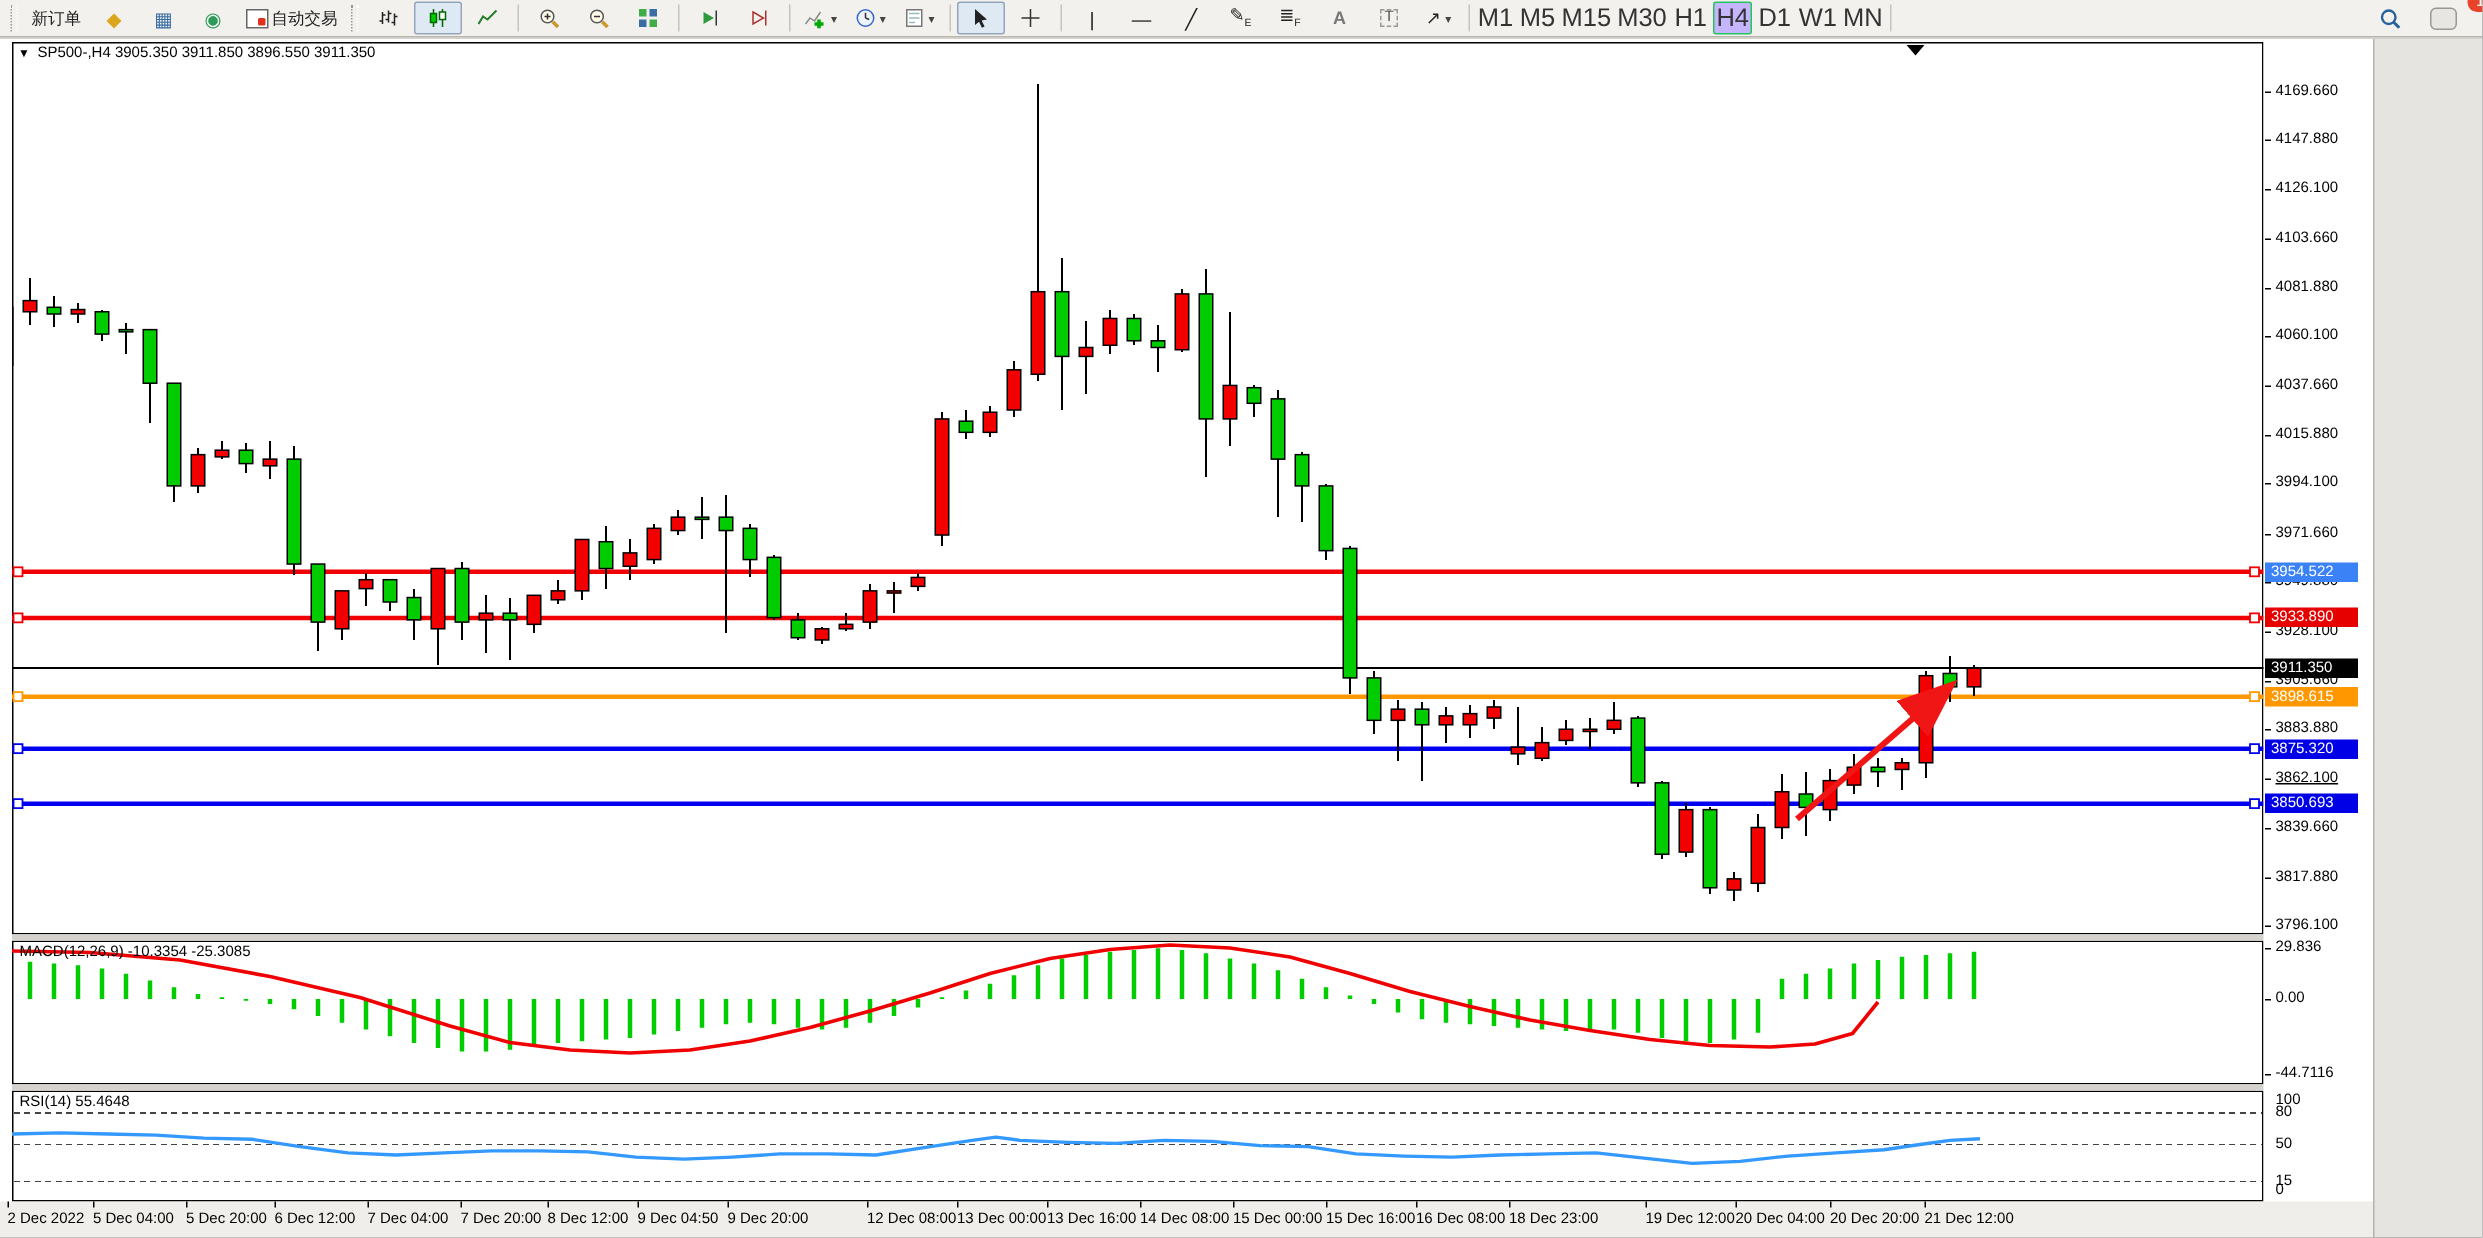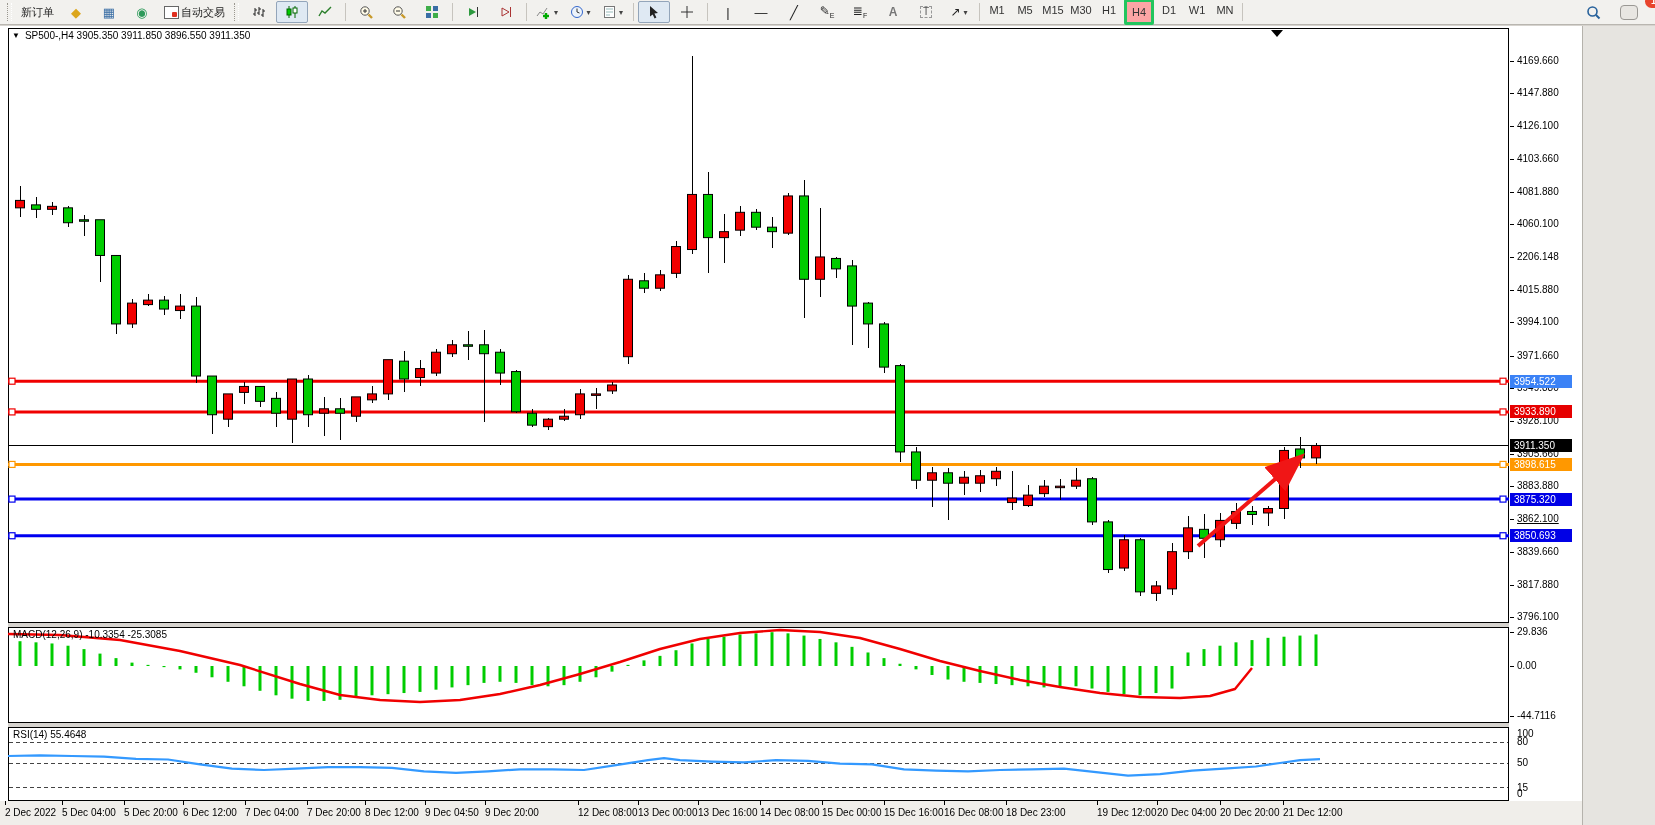--- a/index.html
+++ b/index.html
@@ -16,22 +16,22 @@
   .tsep{width:1px;height:18px;background:#c7c4be;margin:0 3px;}
   .grip{width:3px;height:18px;border-left:1px dotted #9a978f;border-right:1px dotted #fff;margin:0 3px;}
   .caret{font-size:8px;color:#444;margin-left:1px;}
   .ico{display:inline-block;line-height:1;}
   .ico-gold{color:#dca61c;font-size:13px;}
   .ico-win{color:#3a6ea5;font-size:13px;}
   .ico-nav{color:#2e9a5a;font-size:13px;}
   .at-ico{width:13px;height:11px;border:1px solid #666;background:#fff;position:relative;}
   .at-ico::after{content:"";position:absolute;right:1px;bottom:1px;width:5px;height:5px;background:#e03020;border-radius:1px;}
   .tf-btn{height:20px;min-width:24px;display:flex;align-items:center;justify-content:center;
-    font-size:11px;color:#333;border:1px solid transparent;border-radius:2px;}
-  .tf-btn.active{border:3px solid #22c55e;background:#fca5a5;}
+    font-size:17px;color:#333;border:1px solid transparent;border-radius:2px;}
+  .tf-btn.active{border:1px solid #22c55e;background:#c4b5fd;}
   .right-tools{margin-left:auto;display:flex;align-items:center;gap:4px;padding-right:6px;}
   .bubble{position:relative;width:16px;height:13px;background:#e8e6e2;border:1px solid #9a9894;border-radius:4px;}
   .badge{position:absolute;top:-5px;right:-7px;min-width:13px;height:13px;background:#e8442c;color:#fff;
     border-radius:7px;font-size:9px;line-height:13px;text-align:center;padding:0 2px;font-weight:bold;}
   .mini-ico{display:block;}
   
   .win-bg{position:absolute;left:0;top:26px;width:1582px;height:799px;background:#fff;}
   .right-filler{position:absolute;left:1582px;top:26px;width:73px;height:799px;background:#e6e4e0;border-left:1px solid #b5b2ac;}
   .chart-title{position:absolute;left:12px;top:30px;font-size:10px;color:#000;z-index:6;display:flex;gap:5px;align-items:center;}
   .chart-title .tri{font-size:8px;}
@@ -691,21 +691,21 @@
       <div class="ptick" style="top: 87.4174px;">4147.880</div>
       <div class="ptick-mark" style="top: 125.835px;"></div>
       <div class="ptick" style="top: 119.835px;">4126.100</div>
       <div class="ptick-mark" style="top: 159.234px;"></div>
       <div class="ptick" style="top: 153.234px;">4103.660</div>
       <div class="ptick-mark" style="top: 191.652px;"></div>
       <div class="ptick" style="top: 185.652px;">4081.880</div>
       <div class="ptick-mark" style="top: 224.069px;"></div>
       <div class="ptick" style="top: 218.069px;">4060.100</div>
       <div class="ptick-mark" style="top: 257.469px;"></div>
-      <div class="ptick" style="top: 251.469px;">2206.148</div>
+      <div class="ptick" style="top: 251.469px;">4037.660</div>
       <div class="ptick-mark" style="top: 289.886px;"></div>
       <div class="ptick" style="top: 283.886px;">4015.880</div>
       <div class="ptick-mark" style="top: 322.304px;"></div>
       <div class="ptick" style="top: 316.304px;">3994.100</div>
       <div class="ptick-mark" style="top: 355.703px;"></div>
       <div class="ptick" style="top: 349.703px;">3971.660</div>
       <div class="ptick-mark" style="top: 388.121px;"></div>
       <div class="ptick" style="top: 382.121px;">3949.880</div>
       <div class="ptick-mark" style="top: 420.538px;"></div>
       <div class="ptick" style="top: 414.538px;">3928.100</div>

